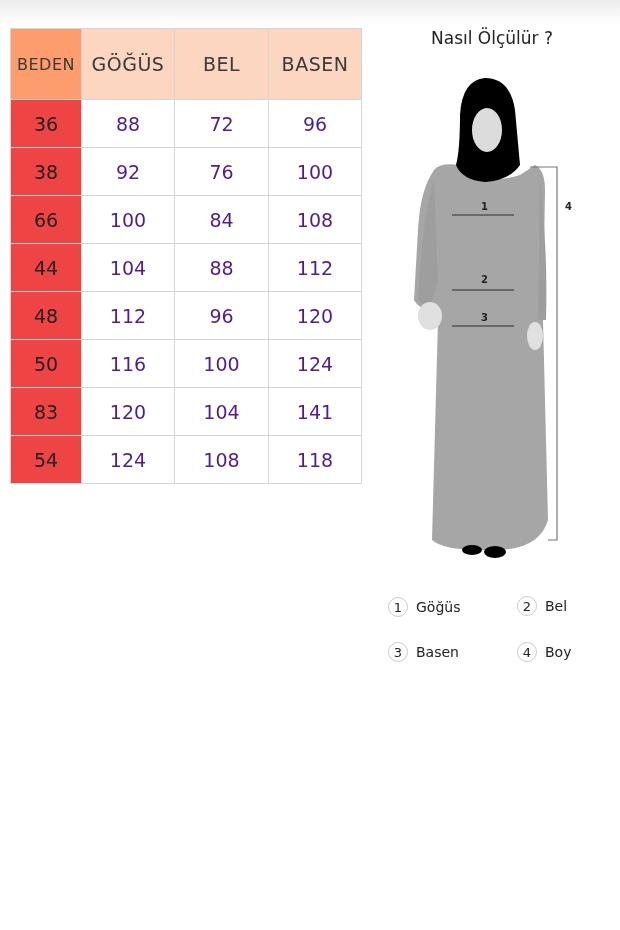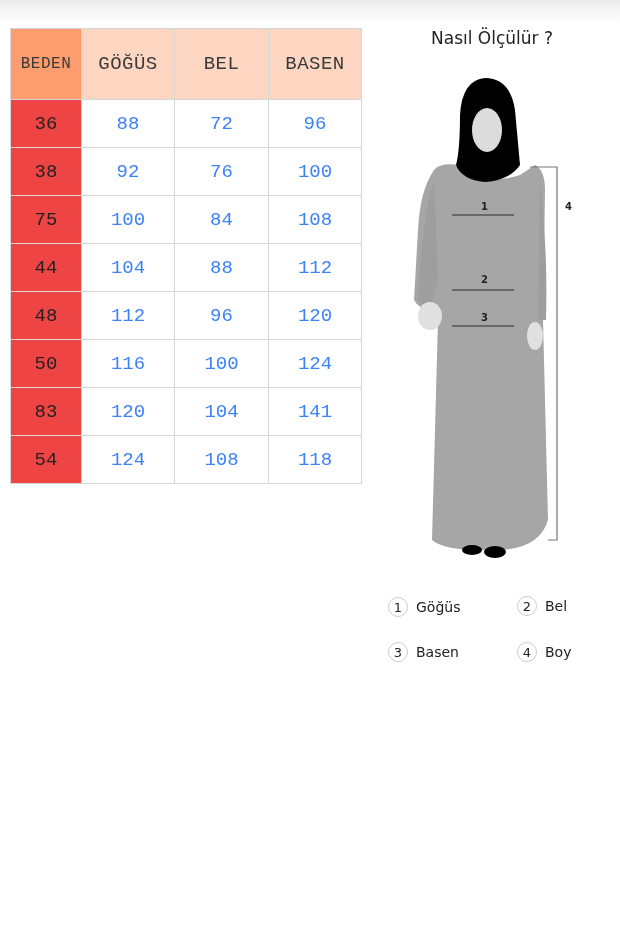--- a/index.html
+++ b/index.html
@@ -7,31 +7,31 @@
     width: 620px; height: 930px; position: relative; overflow: hidden;
     background: #ffffff;
     font-family: "DejaVu Sans", "Liberation Sans", sans-serif;
   }
   .topfade {
     position: absolute; left: 0; top: 0; width: 620px; height: 24px;
     background: linear-gradient(#ececec, #ffffff);
   }
   table.size {
     position: absolute; left: 10px; top: 28px;
-    border-collapse: collapse; table-layout: fixed; font-family: Liberation Mono, monospace;
+    border-collapse: collapse; table-layout: fixed;
   }
   table.size th, table.size td {
     border: 1px solid #d6d6d6; text-align: center; padding: 0;
   }
   table.size th {
     height: 70px; background: #fdd6c1; color: #3a3a3a;
     font-weight: normal; font-size: 19px; letter-spacing: 0.5px;
   }
   table.size th.first { background: #fd9d6e; font-size: 16px; }
-  table.size td { height: 47px; font-size: 19px; color: #3b82f6; }
+  table.size td { height: 47px; font-size: 19px; color: #4c1d95; }
   table.size td.first { background: #ef4444; color: #222; }
   col.c0 { width: 71px; } col.c1 { width: 93px; } col.c2 { width: 94px; } col.c3 { width: 93px; }
 
   .howto-title {
     position: absolute; left: 400px; top: 28px; width: 184px;
     text-align: center; font-size: 17px; color: #222;
   }
   .figure { position: absolute; left: 400px; top: 70px; width: 200px; height: 500px; }
   .legend-item {
     position: absolute; display: flex; align-items: center; font-size: 14px; color: #222;
@@ -69,21 +69,21 @@
         <td>72</td>
         <td>96</td>
       </tr>
       <tr>
         <td class="first">38</td>
         <td>92</td>
         <td>76</td>
         <td>100</td>
       </tr>
       <tr>
-        <td class="first">75</td>
+        <td class="first">66</td>
         <td>100</td>
         <td>84</td>
         <td>108</td>
       </tr>
       <tr>
         <td class="first">44</td>
         <td>104</td>
         <td>88</td>
         <td>112</td>
       </tr>

